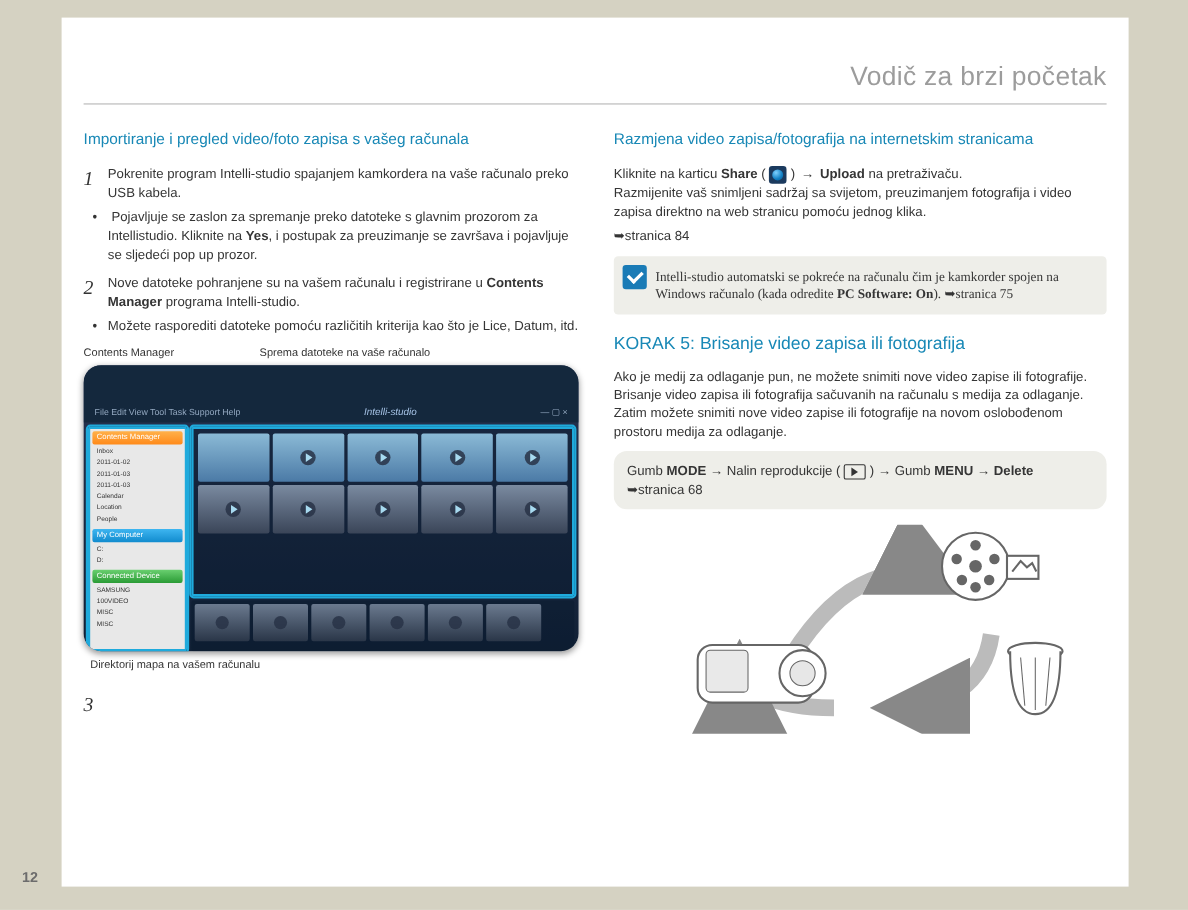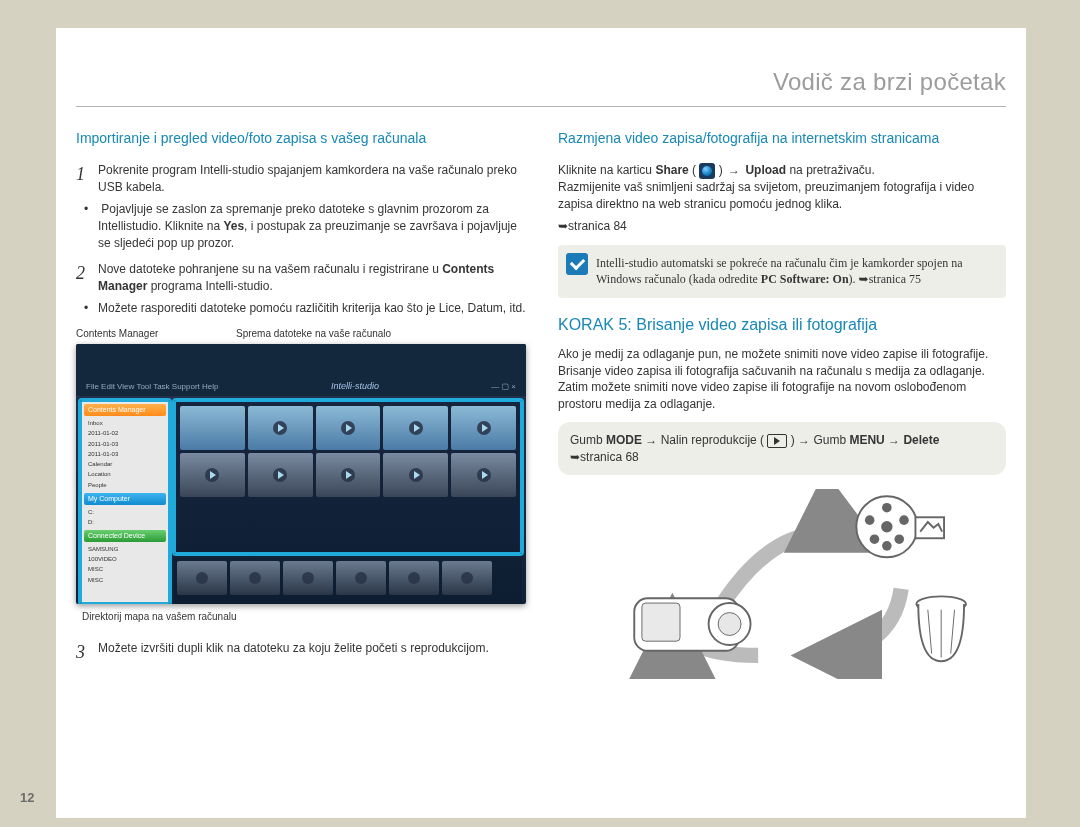--- a/index.html
+++ b/index.html
@@ -8,21 +8,21 @@
     width: 1080px;
     height: 827px;
     background: #d5d2c2;
     font-family: Arial, Helvetica, sans-serif;
     position: relative;
     overflow: hidden;
   }
   .page {
     position: absolute;
     left: 56px;
-    top: 28px;
+    top: 16px;
     width: 970px;
     height: 790px;
     background: #fff;
     box-sizing: border-box;
     padding: 0 20px 20px 20px;
   }
   .hdr-title {
     color: #9c9c9c;
     font-size: 24px;
     letter-spacing: .3px;
@@ -80,21 +80,21 @@
     display: flex;
     font-size: 10px;
     color: #333;
     margin: 8px 0 4px 0;
   }
   .cap-row .c1 { width: 160px; }
   .screenshot {
     width: 450px;
     height: 260px;
     background: linear-gradient(#273451, #112035);
-    border-radius: 2px;
+    border-radius: 16px;
     position: relative;
     overflow: hidden;
     box-shadow: 0 2px 6px rgba(0,0,0,.4);
   }
   .ss-top {
     height: 48px;
     background: #14283d;
     display: flex;
     align-items: flex-end;
     padding: 0 10px 4px 10px;
@@ -430,21 +430,20 @@
               <div class="cell"></div>
             </div>
           </div>
         </div>
       </div>
 
       <div class="mini-cap">Direktorij mapa na vašem računalu</div>
 
       <div class="num-row">
         <div class="num">3</div>
-        <div>Možete izvršiti dupli klik na datoteku za koju želite početi s reprodukcijom.</div>
       </div>
     </div>
 
     <div class="col">
       <div class="section-h">Razmjena video zapisa/fotografija na internetskim stranicama</div>
 
       <p style="margin:0 0 0">
         <span>Kliknite na karticu </span><b>Share</b><span> ( </span><span class="icon-globe"></span><span> ) </span><span class="arrow">→</span> <b>Upload</b><span> na pretraživaču.</span>
       </p>
 

